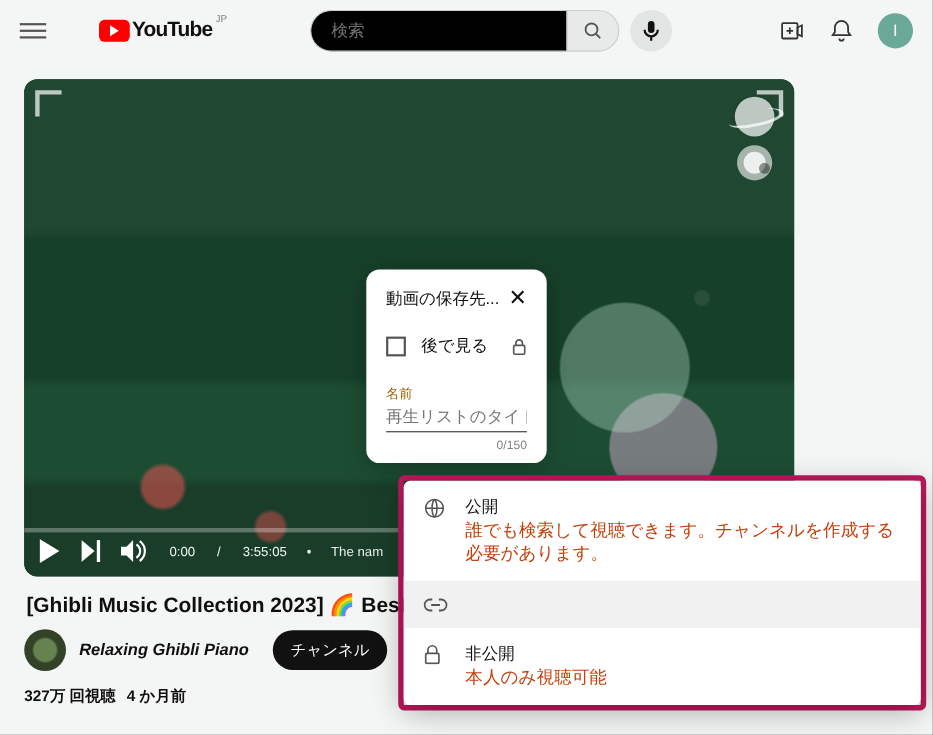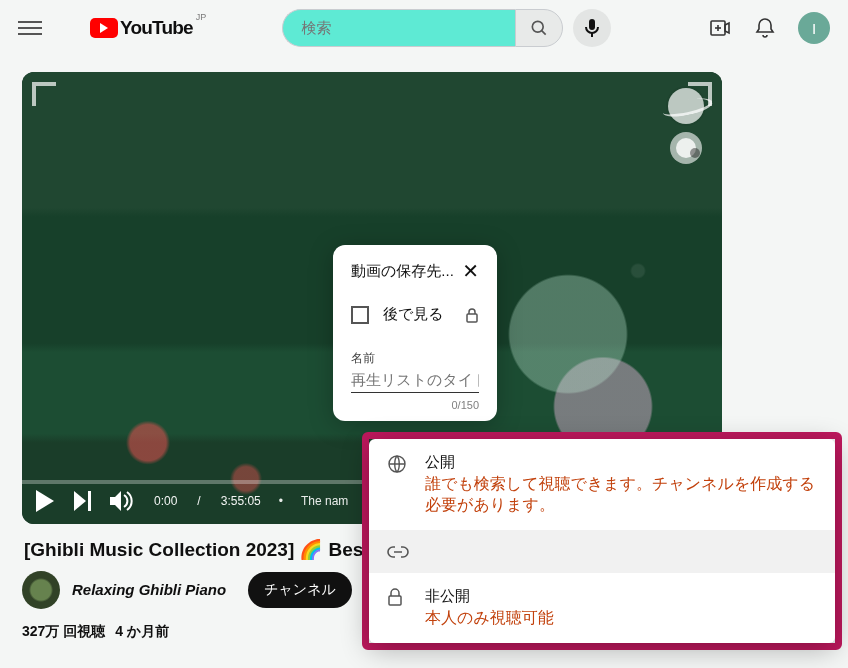--- a/index.html
+++ b/index.html
@@ -17,21 +17,21 @@
   .topbar { height:56px; display:flex; align-items:center; padding:0 18px; gap:16px; }
   .hamburger { width:24px; height:24px; display:flex; flex-direction:column; justify-content:center; gap:4px; }
   .hamburger span { height:2px; background:#555; display:block; }
   .logo { display:flex; align-items:center; gap:0;padding-left:32px; }
   .logo-badge { width:28px; height:20px; background:var(--red); border-radius:5px; position:relative; }
   .logo-badge::after { content:""; position:absolute; left:10px; top:5px; border-left:8px solid #fff; border-top:5px solid transparent; border-bottom:5px solid transparent; }
   .logo-text { font-weight:700; font-size:19px; letter-spacing:-0.8px; margin-left:2px; font-family: Arial Black, Arial, sans-serif; }
   .logo-cc { font-size:9px; color:#7a7a7a; align-self:flex-start; margin-top:-5px; margin-left:3px; }
 
   .search-wrap { display:flex; align-items:center; margin-left:60px; flex:0 0 auto; }
-  .search-box { width:233px; height:38px; border:1px solid #c9ccd0; border-right:none; border-radius:40px 0 0 40px; background:#5eead4; padding:0 18px; color:#757575; font-size:15px; display:flex; align-items:center; }
+  .search-box { width:233px; height:38px; border:1px solid #c9ccd0; border-right:none; border-radius:40px 0 0 40px; background:#000000; padding:0 18px; color:#757575; font-size:15px; display:flex; align-items:center; }
   .search-btn { width:48px; height:38px; border:1px solid #c9ccd0; background:#e8eae9; border-radius:0 40px 40px 0; display:flex; align-items:center; justify-content:center; }
   .mic { width:38px; height:38px; background:#e3e5e4; border-radius:50%; margin-left:10px; display:flex; align-items:center; justify-content:center; }
   .top-actions { margin-left:auto; display:flex; align-items:center; gap:22px; }
   .avatar { width:32px; height:32px; border-radius:50%; background:#6aa998; color:#fff; display:flex; align-items:center; justify-content:center; font-size:15px; }
 
   
   .content { padding:16px 22px 0 22px; }
   .player { position:relative; width:700px; height:452px; border-radius:12px; overflow:hidden; background:var(--green-dark); }
   .forest { position:absolute; inset:0;
     background:
@@ -72,26 +72,26 @@
   .stats .age { color:var(--text); margin-left:6px; }
 
   
   .modal { position:absolute; left:333px; top:245px; width:164px; background:#fff; border-radius:12px; box-shadow:0 4px 24px rgba(0,0,0,.25); padding:16px 18px 10px; z-index:40; }
   .modal-head { display:flex; align-items:center; justify-content:space-between; font-size:15px; }
   .closex { font-size:20px; line-height:1; }
   .wl-row { display:flex; align-items:center; gap:14px; margin:24px 0 26px; }
   .cbox { width:18px; height:18px; border:2px solid #555; }
   .wl-label { flex:1; font-size:15px; }
   .lock-mini { font-size:15px; color:#555; }
-  .field-label { font-size:12px; color:#404040; }
+  .field-label { font-size:12px; color:#a16207; }
   .field-input { border:none; border-bottom:1px solid #333; width:100%; padding:4px 0 4px; font-size:15px; color:#777; background:transparent; }
   .counter { font-size:11px; text-align:right; color:#808080; margin-top:6px; }
 
   
-  .priv-wrap { position:absolute; left:362px; top:432px; width:480px; border:7px solid #be185d; border-radius:6px; z-index:50; background:transparent; }
+  .priv-wrap { position:absolute; left:362px; top:432px; width:480px; border:5px solid #be185d; border-radius:6px; z-index:50; background:transparent; }
   .priv-menu { background:#fff; border-radius:6px; box-shadow:0 6px 28px rgba(0,0,0,.3); overflow:hidden; }
   .priv-item { display:flex; gap:16px; padding:14px 18px; align-items:flex-start; }
   .priv-item.sel { background:#f1f1f1; }
   .pi-icon { width:22px; color:#555; flex:0 0 22px; text-align:center; font-size:17px; margin-top:1px; }
   .pi-text .t { font-size:15px; font-weight:500; }
   .pi-text .s { font-size:16px; color:#c2410c; margin-top:2px; }
 
   svg { display:block; }
 </style>
 </head>

